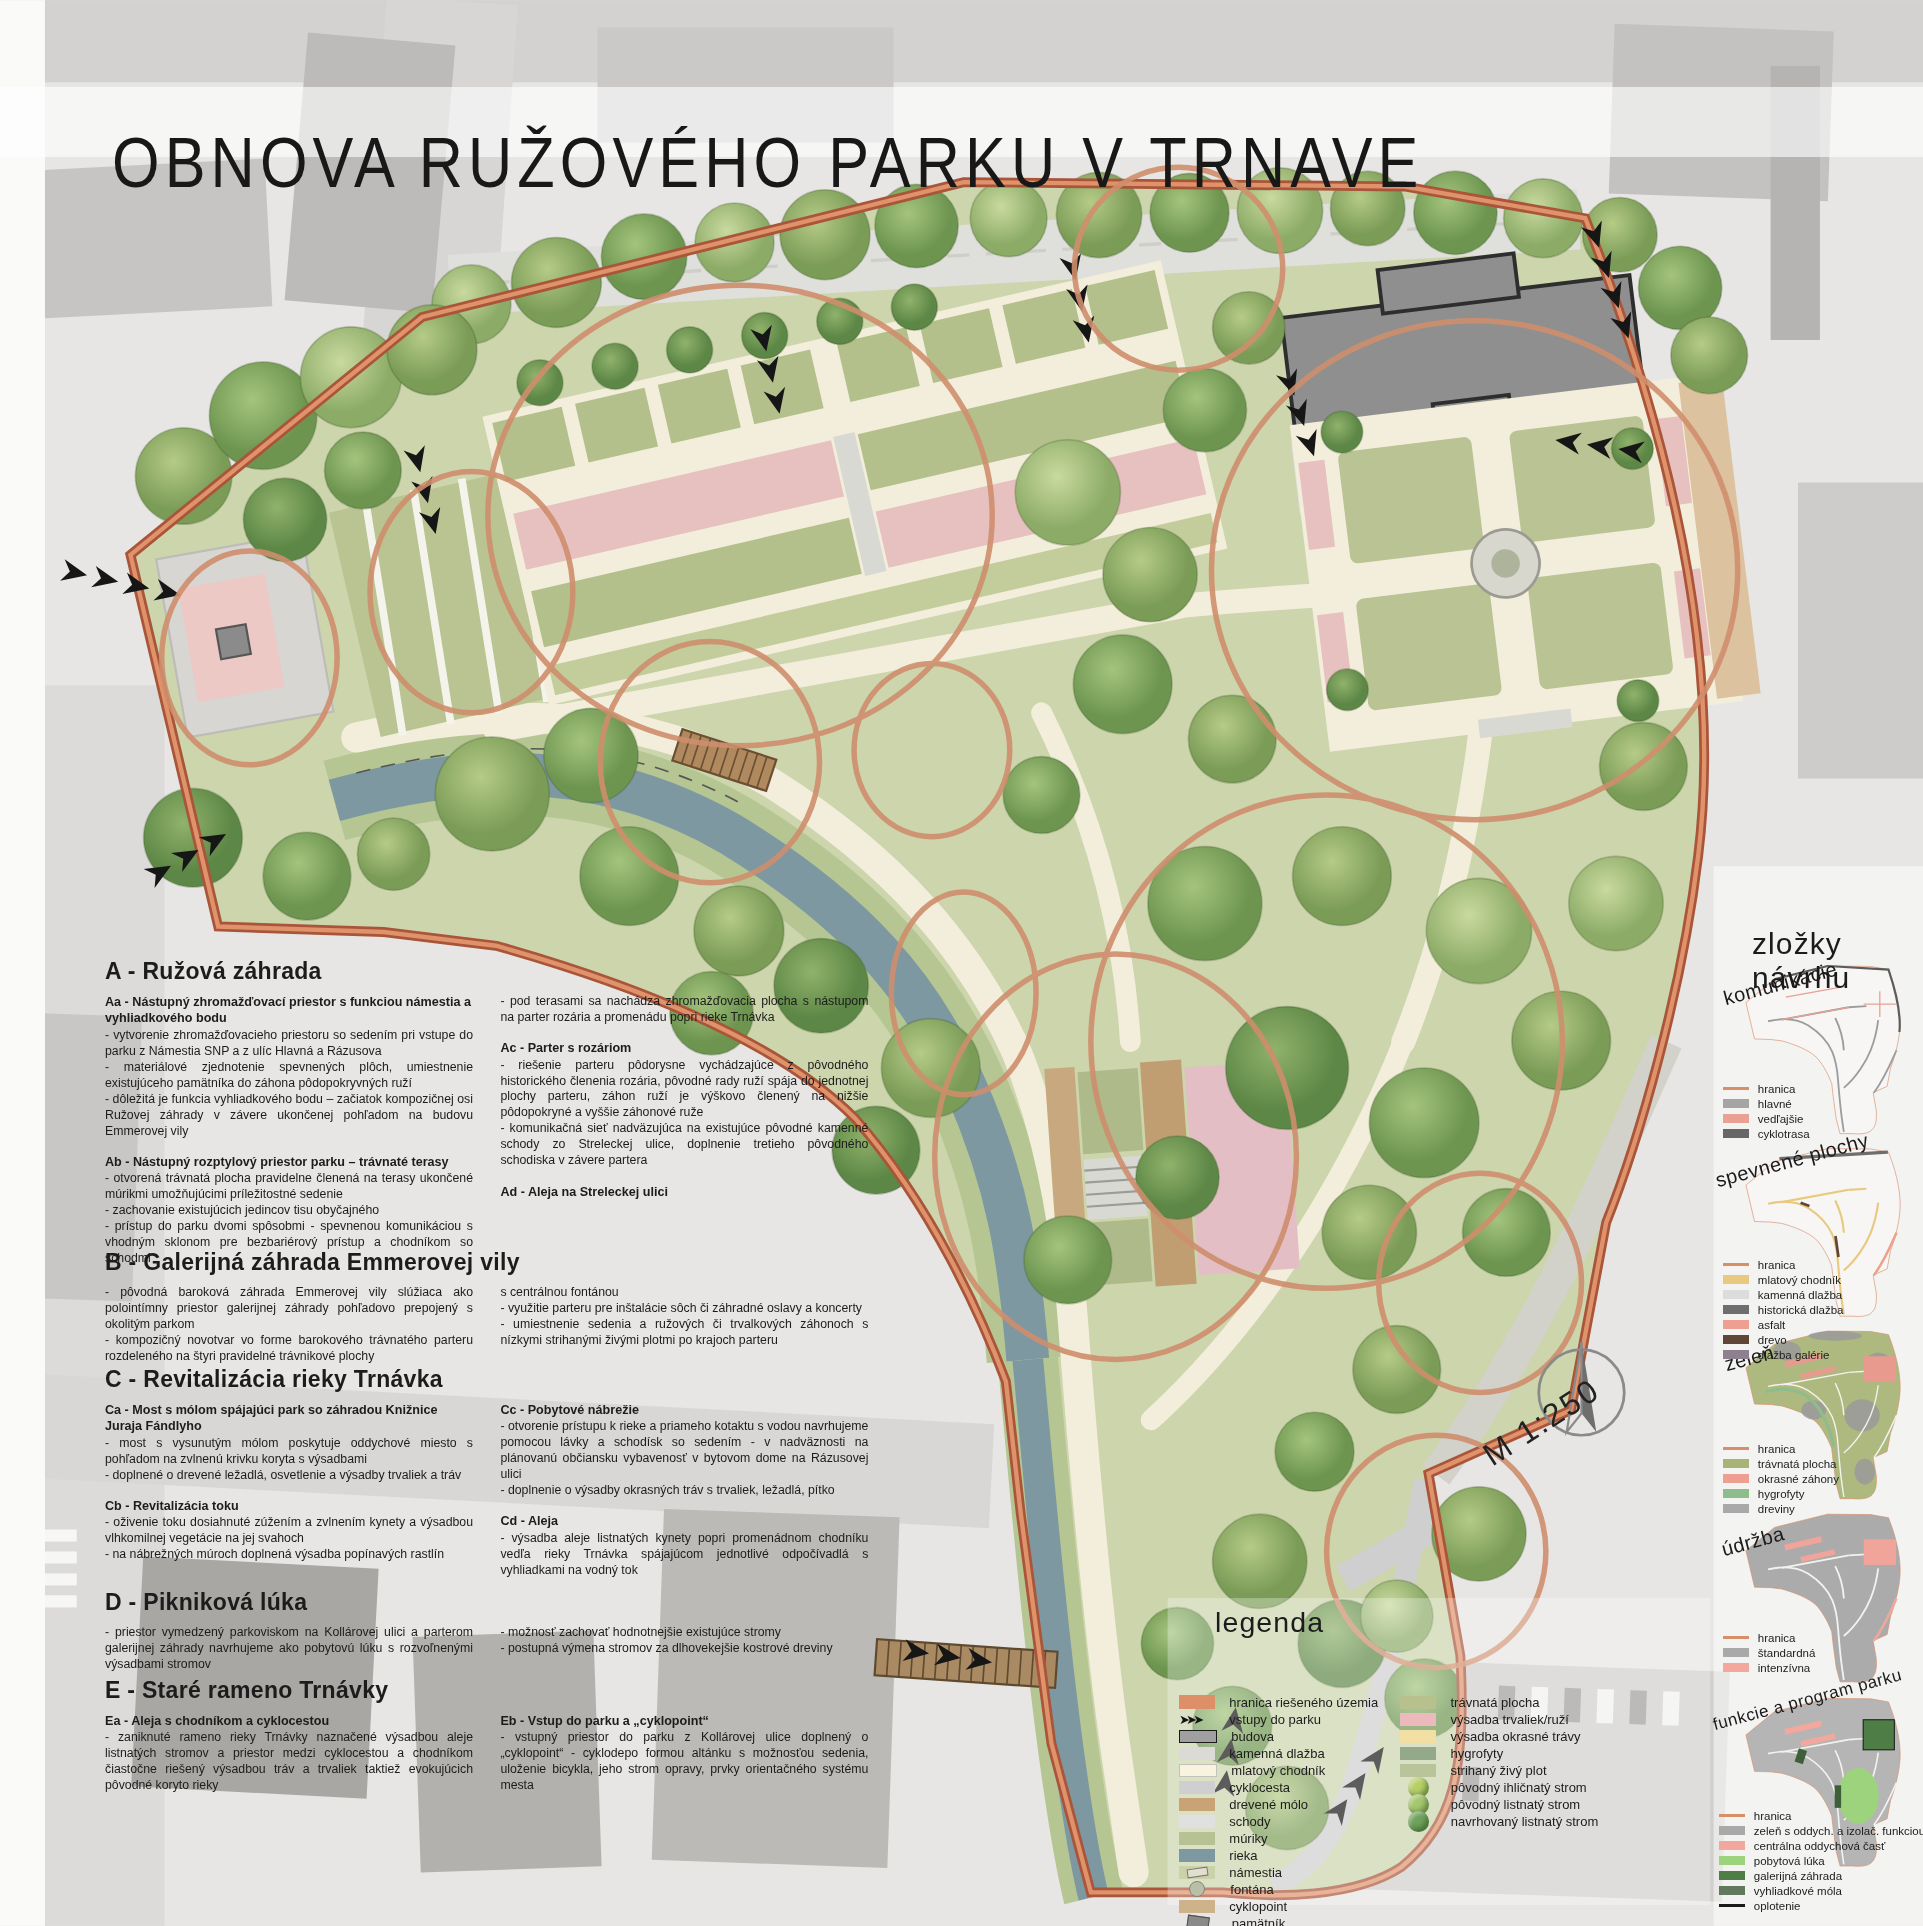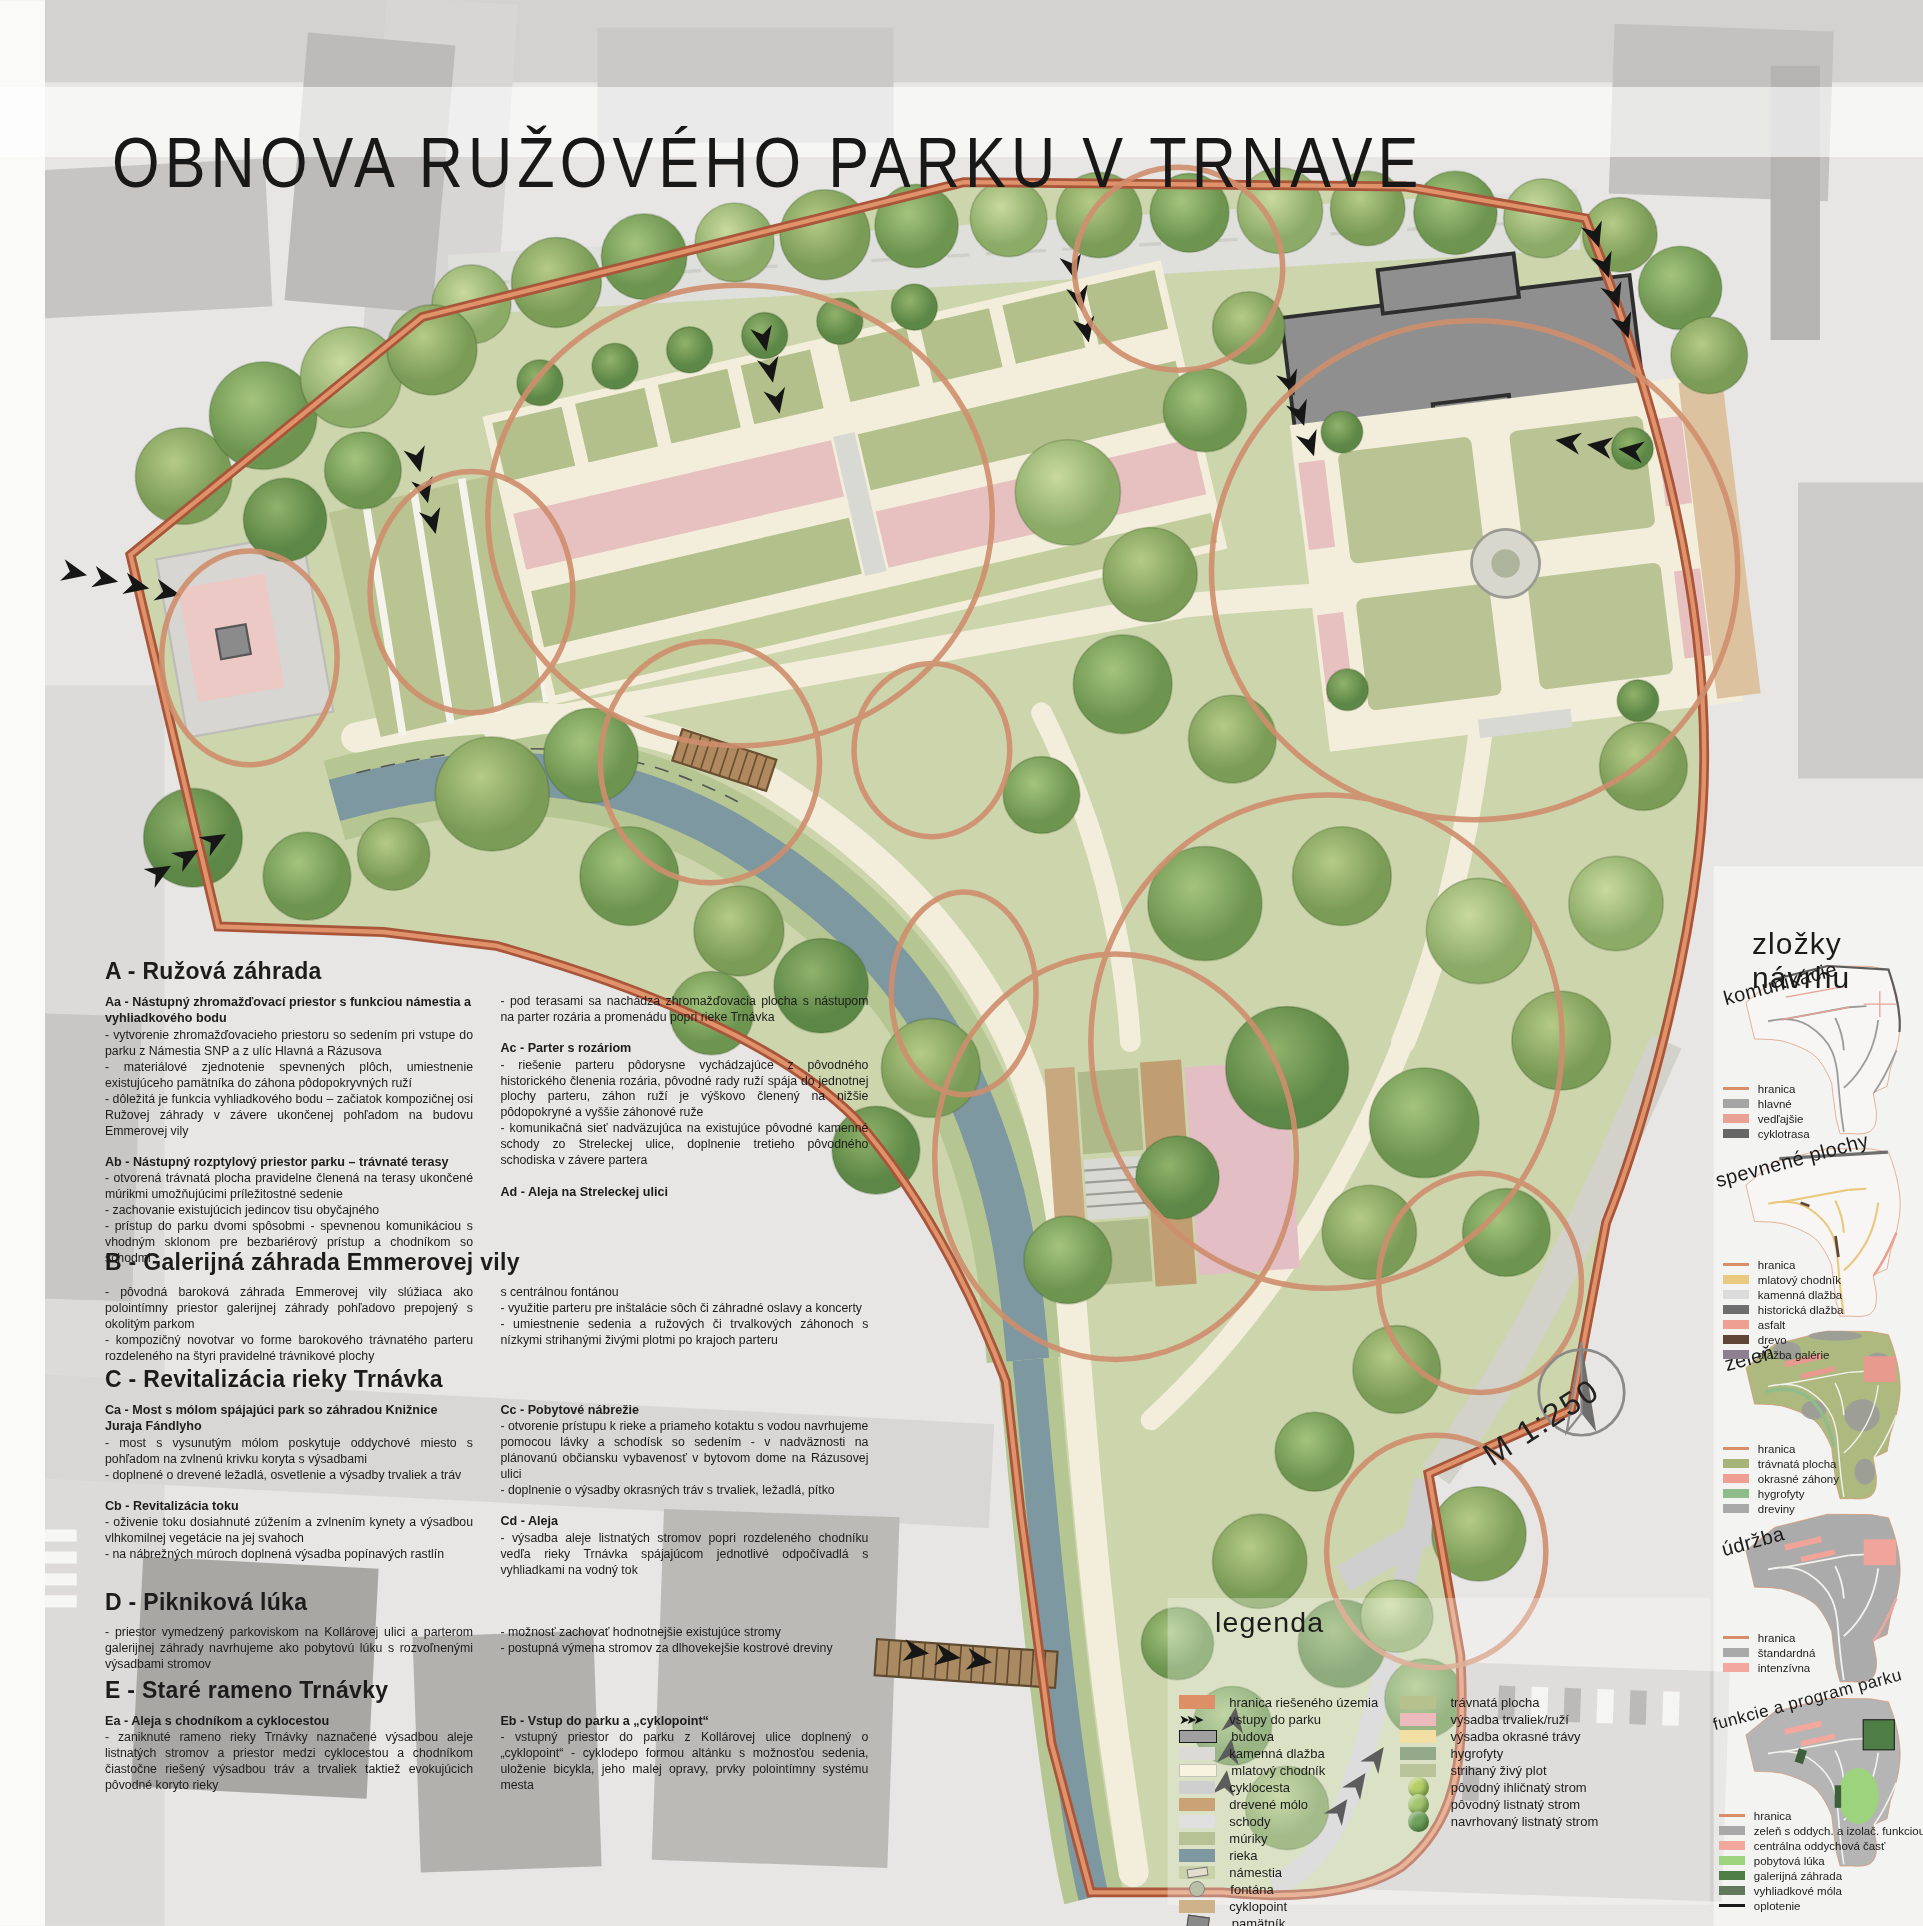--- a/index.html
+++ b/index.html
@@ -618,21 +618,21 @@
           </div>
       </div>
       <div class="col">
         <div class="tb">
             <h3>Cc - Pobytové nábrežie</h3>
             <p>- otvorenie prístupu k rieke a priameho kotaktu s vodou navrhujeme pomocou lávky a schodísk so sedením - v nadväznosti na plánovanú občiansku vybavenosť v bytovom dome na Rázusovej ulici
 - doplnenie o výsadby okrasných tráv s trvaliek, ležadlá, pítko</p>
           </div>
         <div class="tb">
             <h3>Cd - Aleja</h3>
-            <p>- výsadba aleje listnatých stromov popri rozdeleného chodníku vedľa rieky Trnávka spájajúcom jednotlivé odpočívadlá s vyhliadkami na vodný tok</p>
+            <p>- výsadba aleje listnatých kynety popri promenádnom chodníku vedľa rieky Trnávka spájajúcom jednotlivé odpočívadlá s vyhliadkami na vodný tok</p>
           </div>
       </div>
     </div>
   </section>
 
   <section class="tsec" style="top:1589px">
     <h2>D - Pikniková lúka</h2>
     <div class="cols">
       <div class="col">
           <div class="tb">
@@ -653,21 +653,21 @@
     <div class="cols">
       <div class="col">
           <div class="tb">
             <h3>Ea - Aleja s chodníkom a cyklocestou</h3>
             <p>- zaniknuté rameno rieky Trnávky naznačené výsadbou aleje listnatých stromov a priestor medzi cyklocestou a chodníkom čiastočne riešený výsadbou tráv a trvaliek taktiež evokujúcich pôvodné koryto rieky</p>
           </div>
         </div>
       <div class="col">
           <div class="tb">
             <h3>Eb - Vstup do parku a „cyklopoint“</h3>
-            <p>- vstupný priestor do parku z Kollárovej ulice doplnený o „cyklopoint“ - cyklodepo formou altánku s možnosťou sedenia, uloženie bicykla, jeho malej opravy, prvky polointímny systému mesta</p>
+            <p>- vstupný priestor do parku z Kollárovej ulice doplnený o „cyklopoint“ - cyklodepo formou altánku s možnosťou sedenia, uloženie bicykla, jeho strom opravy, prvky orientačného systému mesta</p>
           </div>
         </div>
     </div>
   </section>
 
   <div class="legend">
     <div class="legend-title">legenda</div>
     <div class="legend-cols">
       <div class="lcol lcol1">
 

